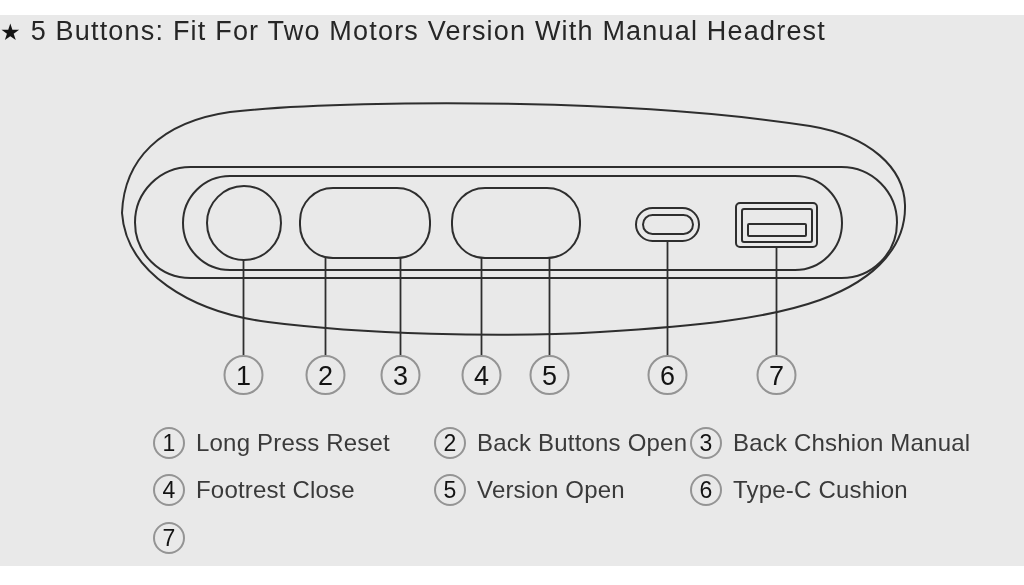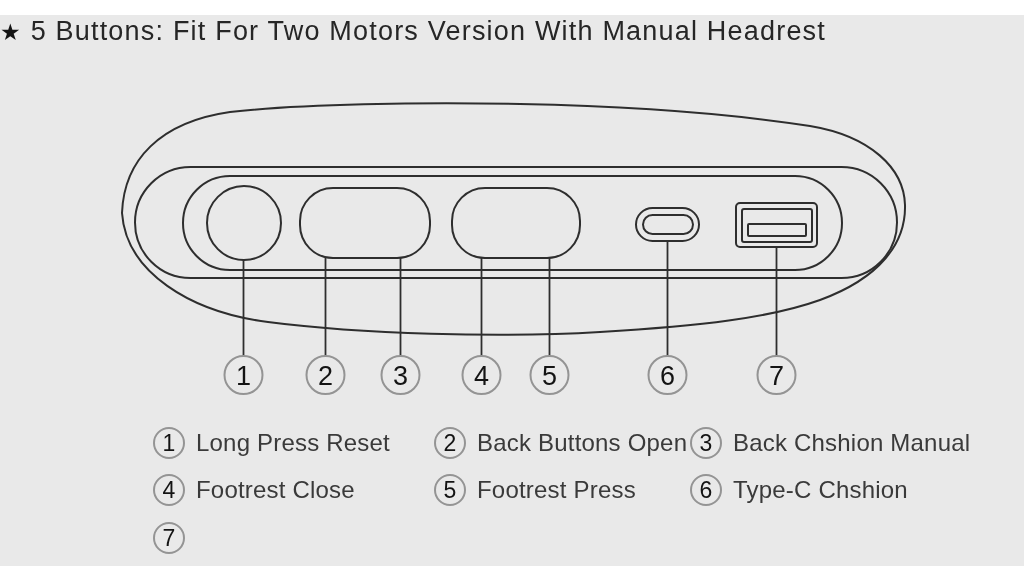--- a/index.html
+++ b/index.html
@@ -153,22 +153,22 @@
   <div class="legend-item" style="left:690px; top:427px;">
     <span class="lnum">3</span>
     <span class="llabel">Back Chshion Manual</span>
   </div>
   <div class="legend-item" style="left:153px; top:474px;">
     <span class="lnum">4</span>
     <span class="llabel">Footrest Close</span>
   </div>
   <div class="legend-item" style="left:434px; top:474px;">
     <span class="lnum">5</span>
-    <span class="llabel">Footrest Press</span>
+    <span class="llabel">Version Open</span>
   </div>
   <div class="legend-item" style="left:690px; top:474px;">
     <span class="lnum">6</span>
-    <span class="llabel">Type-C Chshion</span>
+    <span class="llabel">Type-C Cushion</span>
   </div>
   <div class="legend-item" style="left:153px; top:522px;">
     <span class="lnum">7</span>
   </div>
 </div>
 
 </body></html>

